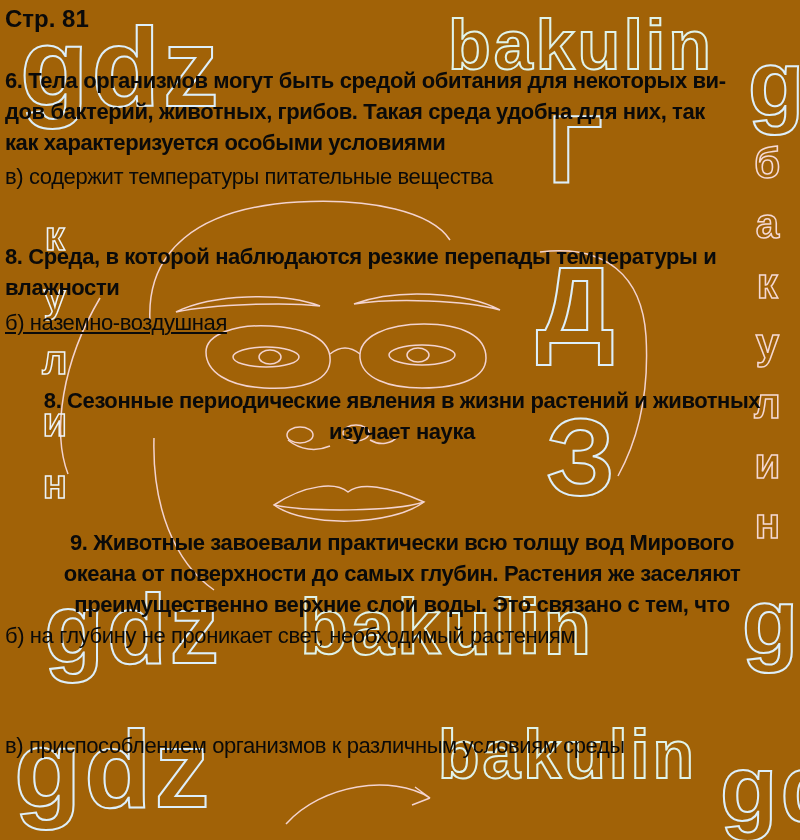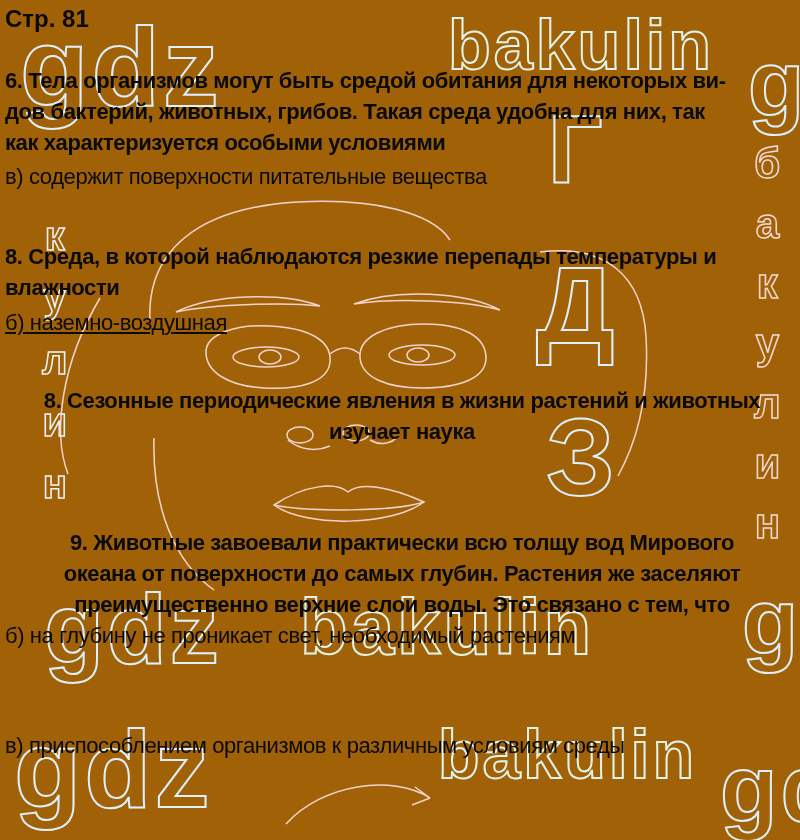--- a/index.html
+++ b/index.html
@@ -152,21 +152,21 @@
 л
 и
 н</div>
   </div>
 
   <p class="tb b-hdr">Стр. 81</p>
 
   <p class="tb q b-q6">6. Тела организмов могут быть средой обитания для некоторых ви-
 дов бактерий, животных, грибов. Такая среда удобна для них, так
 как характеризуется особыми условиями</p>
-  <p class="tb a b-a6">в) содержит поверхности питательные вещества</p>
+  <p class="tb a b-a6">в) содержит температуры питательные вещества</p>
 
   <p class="tb q b-q7">8. Среда, в которой наблюдаются резкие перепады температуры и
 влажности</p>
   <p class="tb a b-a7">б) наземно-воздушная</p>
 
   <p class="tb q b-q8">8. Сезонные периодические явления в жизни растений и животных
 изучает наука</p>
 
   <p class="tb q b-q9">9. Животные завоевали практически всю толщу вод Мирового
 океана от поверхности до самых глубин. Растения же заселяют

